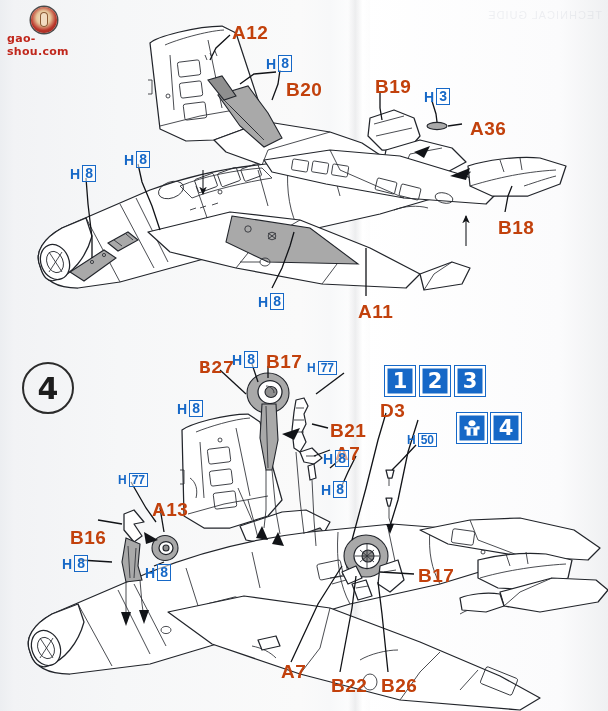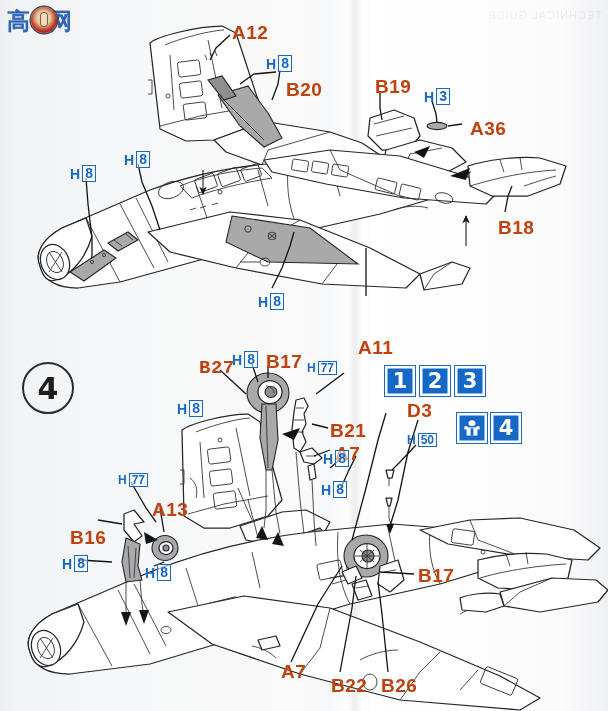--- a/index.html
+++ b/index.html
@@ -113,24 +113,22 @@
   .bluebox.icon svg{display:block;}
 </style>
 </head>
 <body>
 
 <div id="sheet"></div>
 <div id="fold"></div>
 <div id="showthru">TECHNICAL GUIDE</div>
 
 <div id="logo">
-  <div class="cn">
-    <span>高</span><span style="opacity:0">&nbsp;&nbsp;</span><span>网</span>
-  </div>
   <div class="disc"></div>
+  <div class="dom">gao-shou.com</div>
 </div>
 
 <svg class="art" viewBox="0 0 608 711">
   <defs>
     <style>
       .s  { fill:none; stroke:#22252b; stroke-width:1.25; stroke-linejoin:round; stroke-linecap:round; }
       .sf { fill:#ffffff; stroke:#22252b; stroke-width:1.25; stroke-linejoin:round; stroke-linecap:round; }
       .thin { fill:none; stroke:#2a2d33; stroke-width:0.85; }
       .grey { fill:#a9a9a9; stroke:#22252b; stroke-width:1.1; }
       .greyd{ fill:#8f8f8f; stroke:#22252b; stroke-width:1.1; }
@@ -406,21 +404,21 @@
     <path d="M3.4 9.2 h3.2 v3.2 h-3.2 Z M15.4 9.2 h3.2 v3.2 h-3.2 Z" fill="#ffffff"></path>
   </svg>
 </div>
 <div class="bluebox" style="left:491px;top:413px;">4</div>
 
 <div class="lbl big" style="left:232px;top:23px;">A12</div>
 <div class="lbl big" style="left:286px;top:80px;">B20</div>
 <div class="lbl big" style="left:375px;top:77px;">B19</div>
 <div class="lbl big" style="left:470px;top:119px;text-align:right;">A36</div>
 <div class="lbl big" style="left:498px;top:218px;">B18</div>
-<div class="lbl big" style="left:358px;top:302px;margin-top:36px;">A11</div>
+<div class="lbl big" style="left:358px;top:302px;">A11</div>
 
 <div class="chip" style="left:266px;top:55px;">
   <span class="h">H</span>
     <span class="num">8</span>
 </div>
 <div class="chip" style="left:424px;top:88px;">
   <span class="h">H</span>
     <span class="num">3</span>
 </div>
 <div class="chip" style="left:124px;top:151px;">
@@ -433,21 +431,21 @@
 </div>
 <div class="chip" style="left:258px;top:293px;">
   <span class="h">H</span>
     <span class="num">8</span>
 </div>
 
 <div class="lbl big" style="left:199px;top:359px;font-family:Liberation Mono, monospace;">B27</div>
 <div class="lbl big" style="left:266px;top:352px;">B17</div>
 <div class="lbl big" style="left:330px;top:421px;">B21</div>
 <div class="lbl big" style="left:335px;top:444px;">A7</div>
-<div class="lbl big" style="left:407px;top:401px;">D3</div>
+<div class="lbl big" style="left:380px;top:401px;">D3</div>
 <div class="lbl big" style="left:152px;top:500px;">A13</div>
 <div class="lbl big" style="left:70px;top:516px;margin-top:12px;">B16</div>
 <div class="lbl big" style="left:418px;top:566px;">B17</div>
 <div class="lbl big" style="left:281px;top:662px;">A7</div>
 <div class="lbl big" style="left:331px;top:676px;">B22</div>
 <div class="lbl big" style="left:381px;top:676px;">B26</div>
 
 <div class="chip" style="left:232px;top:351px;">
   <span class="h">H</span>
     <span class="num">8</span>

